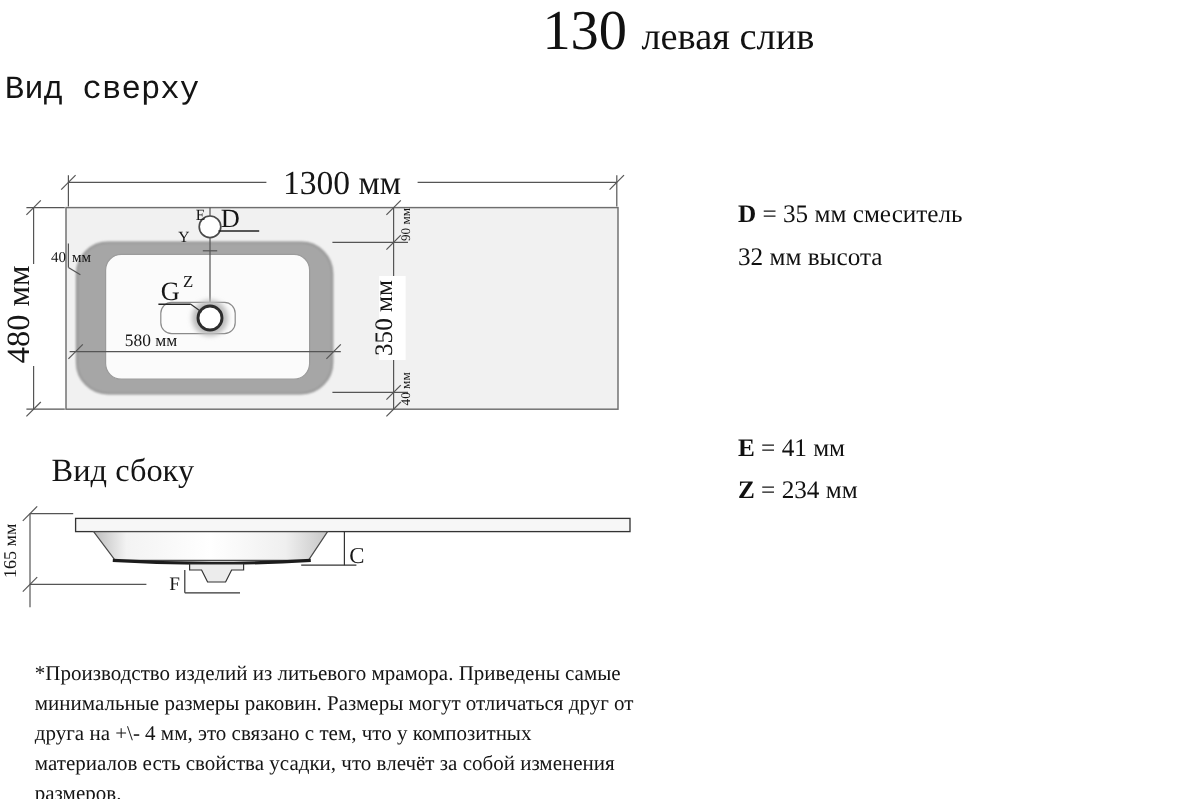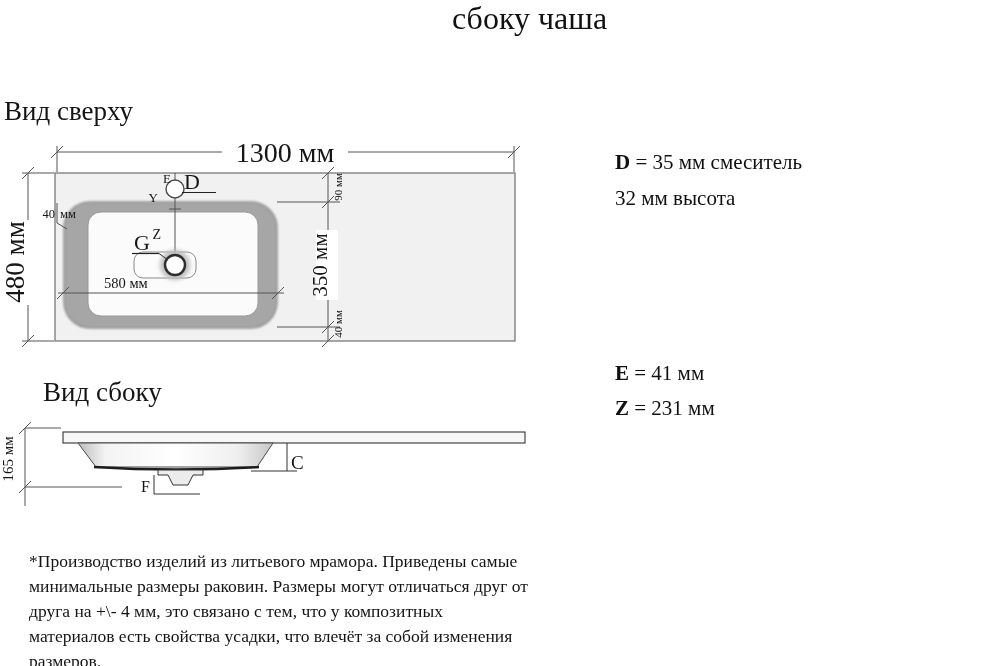--- a/index.html
+++ b/index.html
@@ -6,45 +6,46 @@
   #page{
     position:relative;width:1000px;height:666px;background:#ffffff;
     font-family:"Liberation Serif","DejaVu Serif",serif;color:#111;overflow:hidden;
   }
   
   #title{position:absolute;left:452px;top:0;display:flex;align-items:baseline;gap:12px;}
   #title .num{font-size:47px;line-height:52px;}
   #title .txt{font-size:32px;}
   
   .view-heading{position:absolute;font-size:27px;color:#141414;}
-  #heading-top{left:4px;top:96px;}
+  #heading-top{left:4px;top:61px;font-family:Liberation Mono, monospace;}
   #heading-side{left:3px;top:377px;margin-left:40px;}
   
   .drawing{position:absolute;left:0;}
   #topview{top:130px;}
   #sideview{top:415px;}
   svg text{fill:#161616;}
   
   .spec-block{position:absolute;left:615px;width:385px;font-size:21px;color:#101010;}
-  #spec-1{top:144px;line-height:36px;}
+  #spec-1{top:160px;line-height:36px;}
   #spec-2{top:356px;line-height:35px;}
   .spec-line b{font-weight:bold;}
   
   #footnote{
     position:absolute;left:29px;top:549px;width:560px;
     font-size:17.5px;line-height:25px;white-space:pre-line;color:#141414;
   }
 </style>
 </head>
 <body>
 
 <div id="page">
 
   <div id="title">
-    <span class="txt">сбоку чаша</span>
+    <span class="num">130</span>
+    <span class="txt">левая слив</span>
   </div>
 
   <div id="heading-top" class="view-heading">Вид сверху</div>
 
   <svg id="topview" class="drawing" width="560" height="240" viewBox="0 0 560 240">
     <defs>
       <filter id="soft1" x="-10%" y="-10%" width="120%" height="120%">
         <feGaussianBlur stdDeviation="1"></feGaussianBlur>
       </filter>
       <filter id="soft2" x="-30%" y="-30%" width="160%" height="160%">
@@ -167,21 +168,21 @@
     <text transform="translate(13,44) rotate(-90)" text-anchor="middle" font-size="15">165 мм</text>
   </svg>
 
   <div id="spec-1" class="spec-block">
     <div class="spec-line"><b>D</b><span> = 35 мм смеситель</span></div>
     <div class="spec-line"><b></b><span>32 мм высота</span></div>
   </div>
 
   <div id="spec-2" class="spec-block">
     <div class="spec-line"><b>E</b><span> = 41 мм</span></div>
-    <div class="spec-line"><b>Z</b><span> = 231 мм</span></div>
+    <div class="spec-line"><b>Z</b><span> = 234 мм</span></div>
   </div>
 
   <div id="footnote">*Производство изделий из литьевого мрамора. Приведены самые
 минимальные размеры раковин. Размеры могут отличаться друг от
 друга на +\- 4 мм, это связано с тем, что у композитных
 материалов есть свойства усадки, что влечёт за собой изменения
 размеров.</div>
 
 </div>
 

